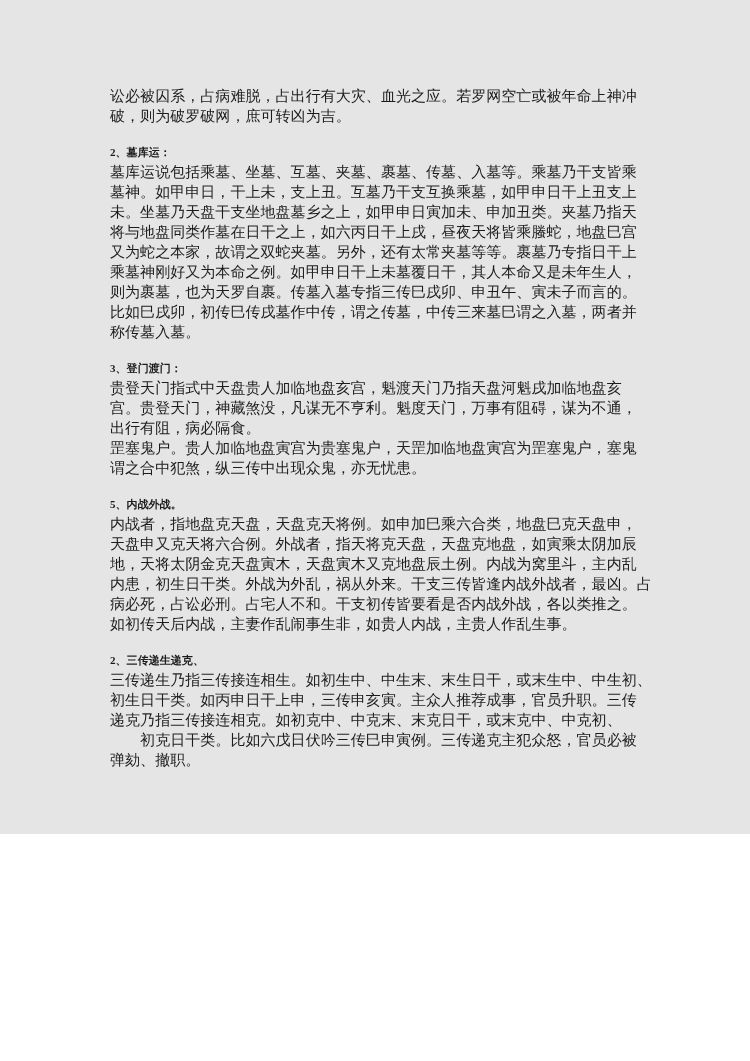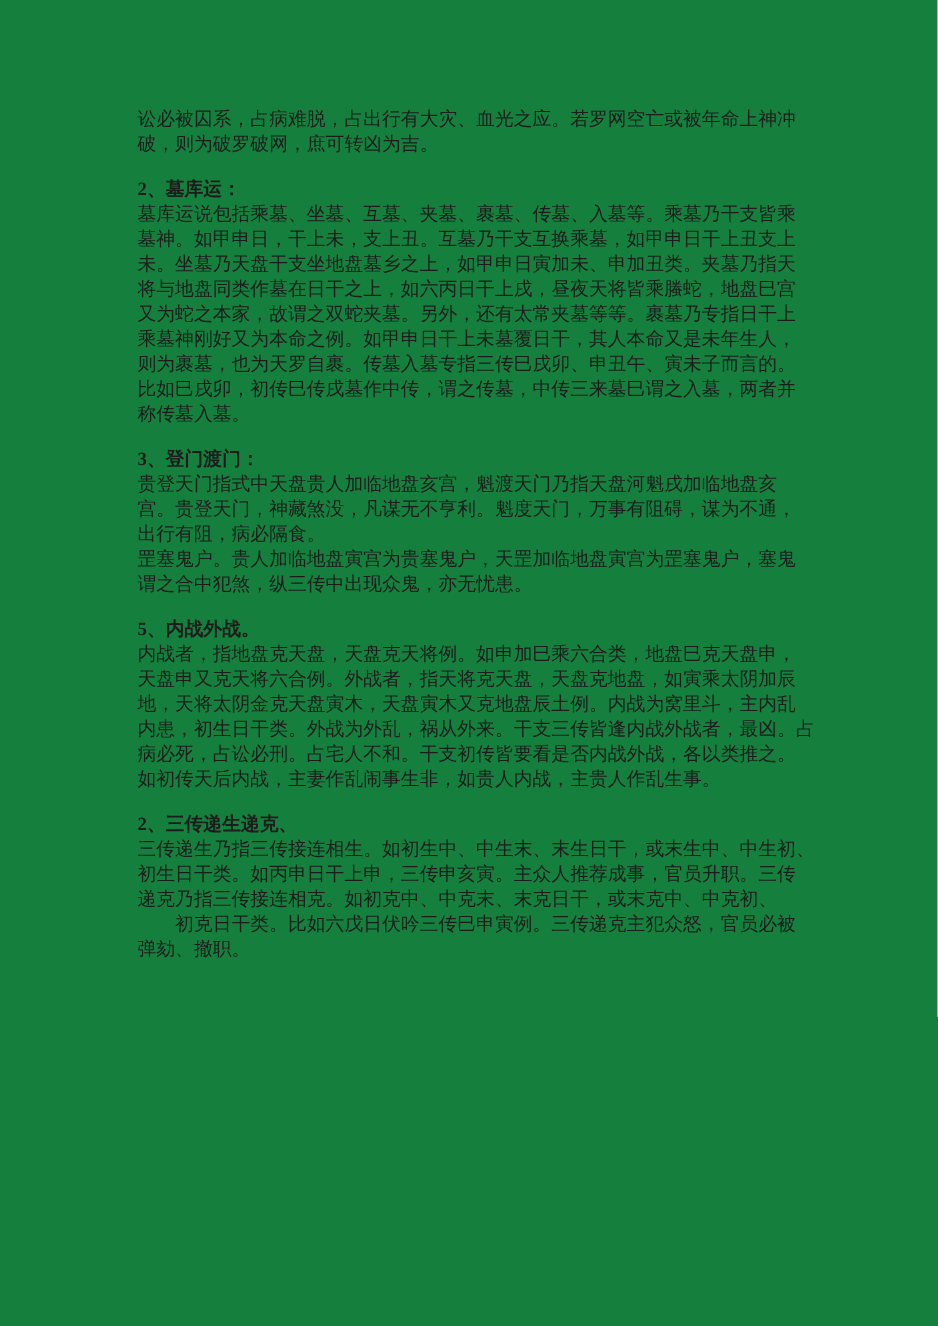--- a/index.html
+++ b/index.html
@@ -4,40 +4,40 @@
 <style>
   html, body {
     margin: 0;
     padding: 0;
     background: #ffffff;
   }
   .page {
     position: relative;
     box-sizing: border-box;
     width: 750px;
-    height: 1061px;
-    background: #15803d;
+    height: 834px;
+    background: #e5e5e5;
     padding: 86px 90px 0 110px;
     overflow: hidden;
     font-family: "Liberation Serif", "DejaVu Serif", serif;
     color: #1c1c1c;
     font-size: 15px;
     line-height: 20px;
   }
   .para {
     margin: 0;
     width: 545px;
     white-space: pre-line;
     text-align: left;
     letter-spacing: 0.05px;
   }
   .heading {
     margin: 16px 0 0 0;
     width: 545px;
-    font-size: 15px;
+    font-size: 11px;
     font-weight: bold;
     line-height: 20px;
     white-space: pre-line;
     letter-spacing: 0.05px;
   }
 </style>
 </head>
 <body>
 
 <div class="page">

